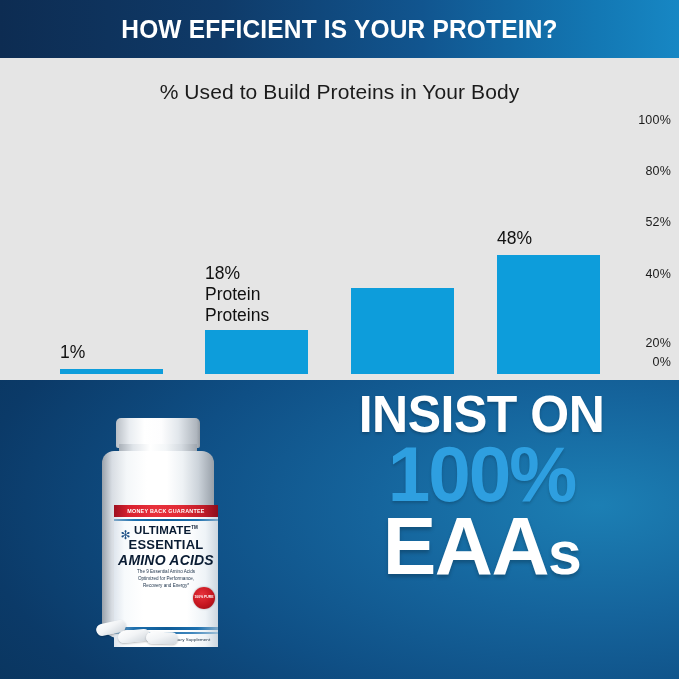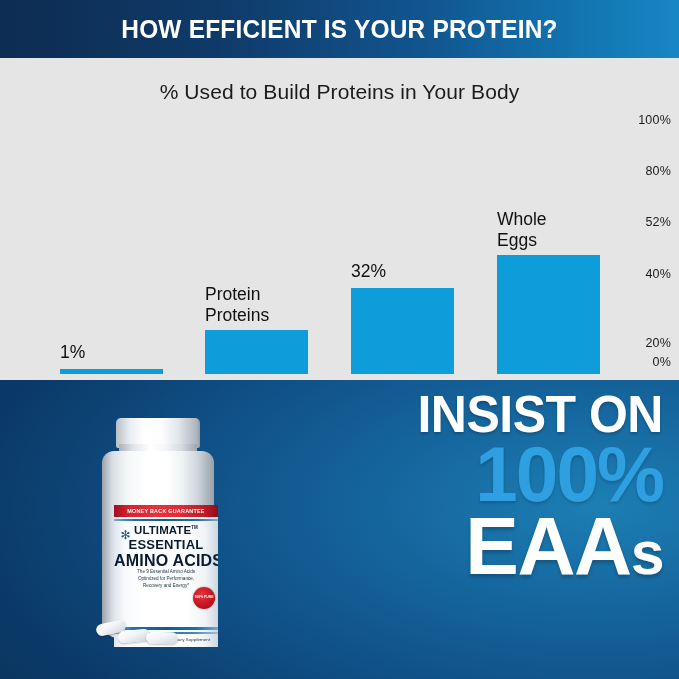--- a/index.html
+++ b/index.html
@@ -67,22 +67,22 @@
 
   
   #bottom-panel{
     position:absolute;left:0;top:380px;width:679px;height:299px;
     background:radial-gradient(ellipse 120% 130% at 88% 42%, #1c7fb4 0%, #15649c 28%, #0f4f85 52%, #0b3a68 76%, #083055 100%);
     overflow:hidden;
   }
 
   
   #headline{
-    position:absolute;left:318px;top:12px;width:352px;
-    text-align:right;
+    position:absolute;left:309px;top:12px;width:352px;
+    text-align:center;
   }
   #insist-on{
     font-size:51px;font-weight:bold;color:#ffffff;line-height:0.92;
     letter-spacing:-0.5px;font-family:"Liberation Sans", sans-serif;
     text-shadow:0 2px 3px rgba(0,0,0,0.22);
     transform:scaleX(0.98);transform-origin:left center;
   }
   #pct100{
     font-size:78px;font-weight:bold;color:#2e9fe0;line-height:0.95;
     letter-spacing:-2px;font-family:"Liberation Sans", sans-serif;
@@ -147,22 +147,22 @@
     font-size:11.5px;font-weight:bold;color:#0a1c33;letter-spacing:0.1px;
     font-family:"Liberation Sans", sans-serif;line-height:1;
     white-space:nowrap;
   }
   #brand-ultimate .tm{font-size:4.5px;vertical-align:super;}
   #brand-essential{
     font-size:13px;font-weight:bold;color:#0a1c33;letter-spacing:0.2px;
     font-family:"Liberation Sans", sans-serif;line-height:1.18;white-space:nowrap;
   }
   #brand-amino{
-    font-size:16px;font-weight:bold;color:#0a1c33;letter-spacing:0.2px;
-    font-family:"Liberation Sans", sans-serif;line-height:1.18;white-space:nowrap;
+    font-size:14px;font-weight:bold;color:#0a1c33;letter-spacing:0.2px;
+    font-family:"Liberation Sans", sans-serif;line-height:1.18;white-space:nowrap;font-style:italic;
   }
   #label-sub{
     position:absolute;left:4px;top:64px;width:96px;text-align:center;
     font-size:4.6px;color:#1a3048;line-height:1.5;
     font-family:"Liberation Sans", sans-serif;white-space:pre-line;
   }
   #label-footer{
     position:absolute;left:2px;top:132px;width:100px;text-align:center;
     font-size:4.4px;color:#15293d;letter-spacing:0.1px;
     font-family:"Liberation Sans", sans-serif;white-space:nowrap;
@@ -215,37 +215,36 @@
       <div class="bar-group" style="left:60px;">
         <div class="bar" style="height:5px;"></div>
         <div class="bar-labels" style="bottom:10px;">
           <div class="bar-pct">1%</div>
         </div>
       </div>
 
       <div class="bar-group" style="left:205px;">
         <div class="bar" style="height:44px;"></div>
         <div class="bar-labels" style="bottom:49px;">
+          <div class="bar-pct">18%</div>
           <div class="bar-name">Protein
 Proteins</div>
         </div>
       </div>
 
       <div class="bar-group" style="left:351px;">
         <div class="bar" style="height:86px;"></div>
         <div class="bar-labels" style="bottom:91px;">
-          <div class="bar-pct">32%</div>
         </div>
       </div>
 
       <div class="bar-group" style="left:497px;">
         <div class="bar" style="height:119px;"></div>
         <div class="bar-labels" style="bottom:124px;">
-          <div class="bar-name">Whole
-Eggs</div>
+          <div class="bar-pct">48%</div>
         </div>
       </div>
 
     </div>
   </div>
 
   <div id="bottom-panel">
 
     <div id="headline">
       <div id="insist-on">INSIST ON</div>

